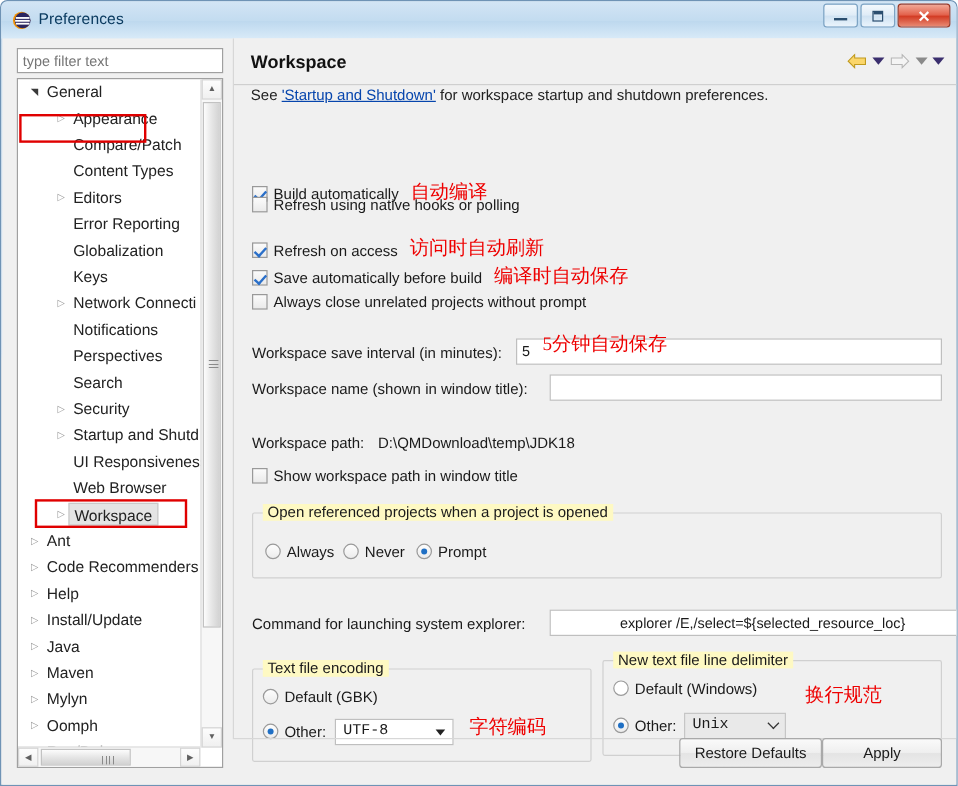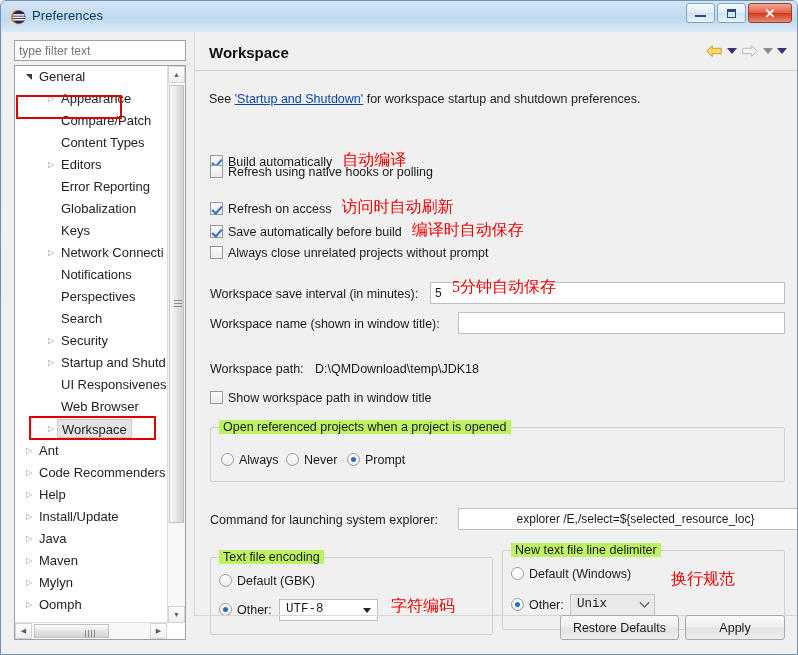--- a/index.html
+++ b/index.html
@@ -156,21 +156,21 @@
   }
   #nav-arrows { position: absolute; right: 10px; top: 12px; display: flex; align-items: center; gap: 4px; }
   .arrow-back, .arrow-fwd { width: 18px; height: 14px; }
   .caret { width: 0; height: 0; border-left: 5px solid transparent;
            border-right: 5px solid transparent; border-top: 6px solid #3b2f6e; }
   .caret.gray { border-top-color: #8a8a8a; }
   #title-divider {
     position: absolute; left: 0; top: 38px; width: 603px; height: 1px; background: #cfcfcf;
   }
   #desc-line {
-    position: absolute; left: 14px; top: 60px; font-size: 12.5px; color: #222;
+    position: absolute; left: 14px; top: 40px; font-size: 12.5px; color: #222;
     white-space: nowrap;
   }
   #desc-link { color: #0645ad; text-decoration: underline; cursor: pointer; }
 
   
   .cbrow { position: absolute; left: 208px; height: 20px; white-space: nowrap; }
   .cbox {
     display: inline-block; width: 13px; height: 13px; vertical-align: -2px;
     border: 1px solid #999; background: linear-gradient(to bottom,#fbfbfb,#eaeaea);
     position: relative; margin-right: 5px;
@@ -193,21 +193,21 @@
     font-family: "Liberation Sans", sans-serif; font-size: 12px; color: #1a1a1a;
     padding: 0 4px; outline: none;
   }
 
   
   .groupbox {
     position: absolute; border: 1px solid #d0d0d0; border-radius: 2px;
     background: #f0f0f0;
   }
   .grouptitle {
-    position: absolute; top: -8px; left: 8px; background: #bef264;
+    position: absolute; top: -8px; left: 8px; background: #fef9c3;
     padding: 0 4px; font-size: 12.5px; color: #1a1a1a; white-space: nowrap;
   }
   .radio {
     display: inline-block; width: 13px; height: 13px; border-radius: 50%;
     border: 1px solid #9a9a9a; background: linear-gradient(to bottom,#fdfdfd,#ececec);
     vertical-align: -2px; margin-right: 5px; position: relative;
   }
   .radio.on::after {
     content: ""; position: absolute; left: 3px; top: 3px;
     width: 5px; height: 5px; border-radius: 50%; background: #1f6fc4;
@@ -225,21 +225,21 @@
   }
   .combo.flat { background: #e9e9e9; border: 1px solid #c6c6c6; }
   .tri-down { width:0;height:0;border-left:4px solid transparent;
               border-right:4px solid transparent;border-top:5px solid #222; }
   .chev-down {
     width: 7px; height: 7px; border-right: 1.6px solid #333; border-bottom: 1.6px solid #333;
     transform: rotate(45deg) translate(-2px,-2px);
   }
 
   
-  #btn-row { position: absolute; right: 12px; bottom: 14px; display: flex; gap: 6px; }
+  #btn-row { position: absolute; right: 12px; bottom: 14px; display: flex; gap: 0; }
   .pbtn {
     height: 25px; min-width: 100px; padding: 0 12px;
     border: 1px solid #a9a9a9; border-radius: 3px;
     background: linear-gradient(to bottom,#fafafa,#efefef 48%,#e4e4e4 52%,#ededed);
     font-family: "Liberation Sans", sans-serif; font-size: 12.5px; color: #1a1a1a;
     cursor: pointer;
   }
   #bottom-divider {
     position: absolute; left: 192px; top: 583px; width: 603px; height: 1px; background: #d7d7d7;
   }

